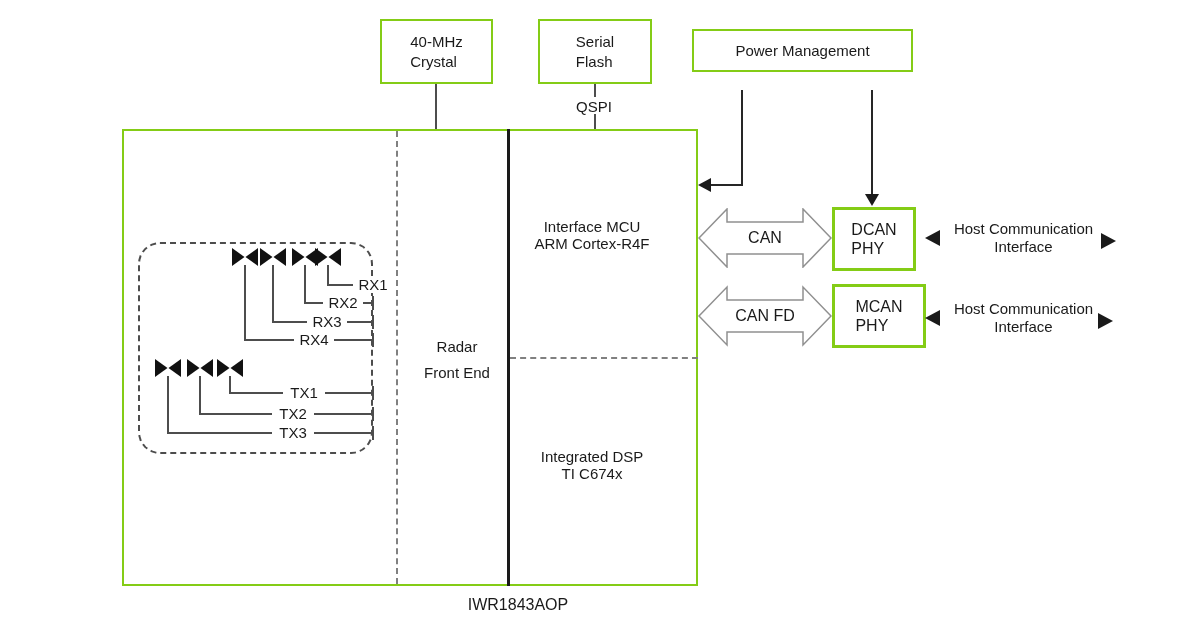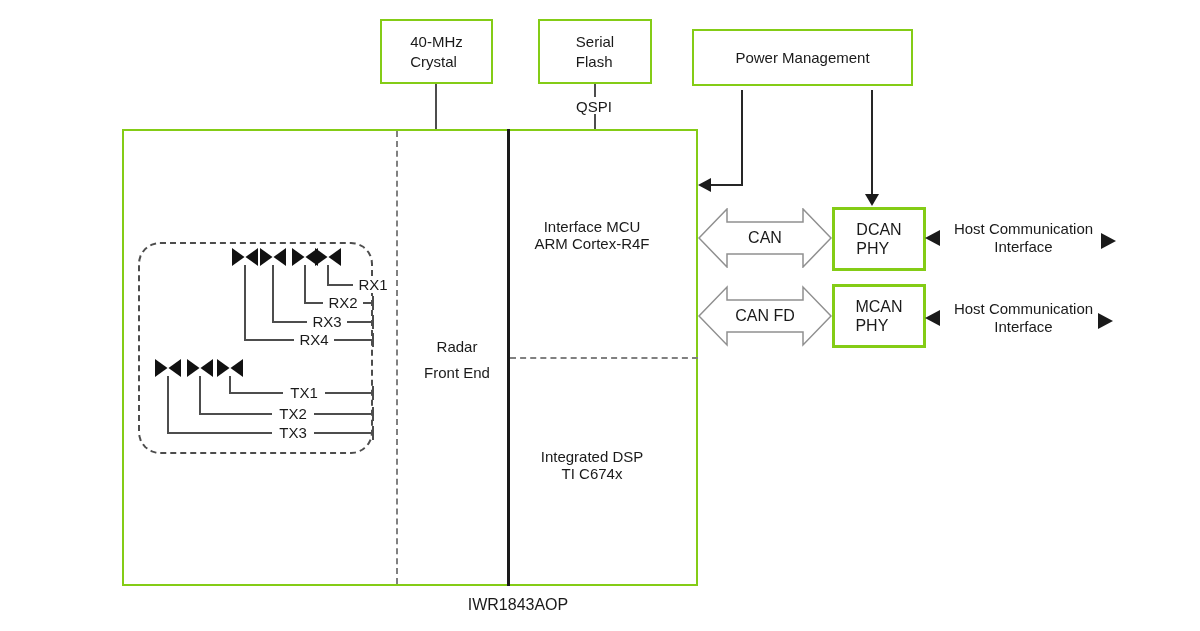--- a/index.html
+++ b/index.html
@@ -49,21 +49,21 @@
 <div id="canvas">
 
   <div class="box fs15 pre" style="left:380px;top:19px;width:113px;height:65px;">
     <span class="pre">40-MHz
 Crystal</span>
   </div>
   <div class="box fs15 pre" style="left:538px;top:19px;width:114px;height:65px;">
     <span class="pre">Serial
 Flash</span>
   </div>
-  <div class="box fs15" style="left:692px;top:29px;width:221px;height:57px;">
+  <div class="box fs15" style="left:692px;top:29px;width:221px;height:43px;">
     <span>Power Management</span>
   </div>
 
   <div class="vline" style="left:435px;top:84px;height:45px;"></div>
 
   <div class="vline" style="left:594px;top:84px;height:15px;"></div>
   <div class="lbl fs15" style="left:567px;top:97px;width:54px;background:#fff;">QSPI</div>
   <div class="vline" style="left:594px;top:114px;height:15px;"></div>
 
   <div class="vline-dk" style="left:741px;top:90px;height:95px;"></div>
@@ -151,21 +151,21 @@
   <svg class="abs" style="left:698px;top:208px;" width="134" height="60" viewBox="0 0 134 60">
     <polygon points="1,30 29,1 29,14 105,14 105,1 133,30 105,59 105,46 29,46 29,59" fill="#ffffff" stroke="#909090" stroke-width="1.5" stroke-linejoin="miter"></polygon>
   </svg>
   <div class="bus-label" style="left:698px;top:208px;width:134px;height:60px;">CAN</div>
 
   <svg class="abs" style="left:698px;top:285px;" width="134" height="62" viewBox="0 0 134 62">
     <polygon points="1,31 29,2 29,15 105,15 105,2 133,31 105,60 105,47 29,47 29,60" fill="#ffffff" stroke="#909090" stroke-width="1.5" stroke-linejoin="miter"></polygon>
   </svg>
   <div class="bus-label" style="left:698px;top:285px;width:134px;height:62px;">CAN FD</div>
 
-  <div class="box box-bold fs16 pre" style="left:832px;top:207px;width:94px;height:64px;line-height:19px;">
+  <div class="box box-bold fs16 pre" style="left:832px;top:207px;width:84px;height:64px;line-height:19px;">
     <span class="pre">DCAN
 PHY</span>
   </div>
   <div class="box box-bold fs16 pre" style="left:832px;top:284px;width:94px;height:64px;line-height:19px;">
     <span class="pre">MCAN
 PHY</span>
   </div>
 
   <div class="tri tri-left" style="left:925px;top:230px;"></div>
   <div class="host-label" style="left:941px;top:220px;width:165px;">Host Communication

